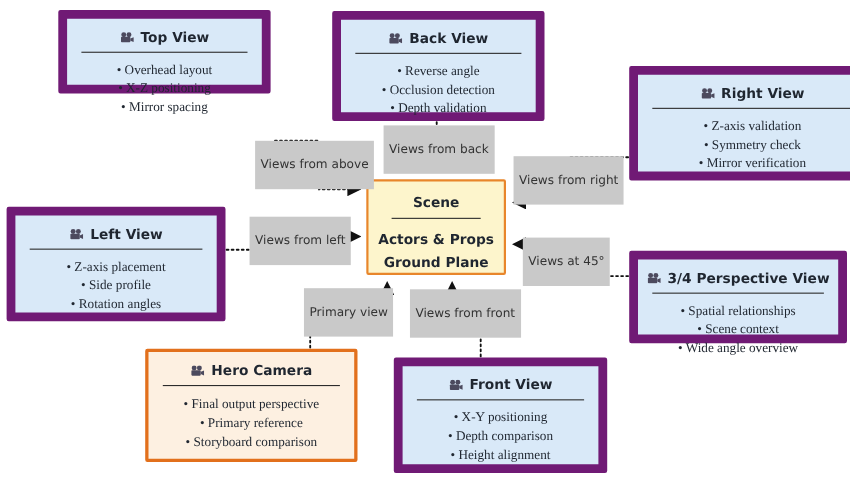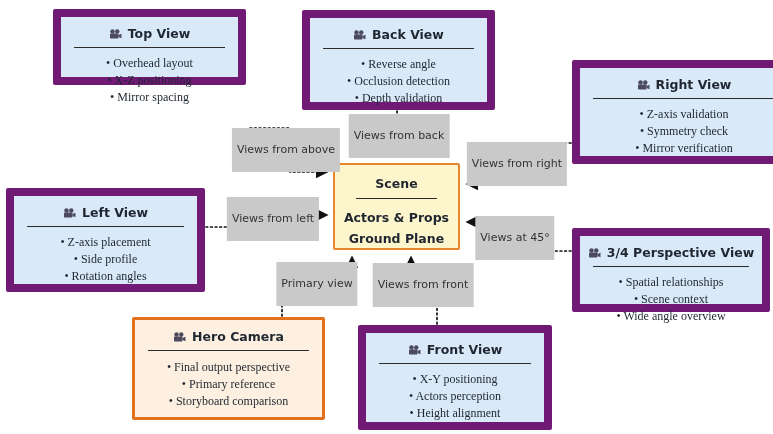--- a/index.html
+++ b/index.html
@@ -194,21 +194,21 @@
             <circle cx="16.5" cy="5" r="4.5"></circle>
             <rect x="2" y="9" width="17" height="10" rx="1.5"></rect>
             <path d="M19 12 L25 9.5 V18.5 L19 16 Z"></path>
           </svg>
       </span>
       <span>Front View</span>
     </div>
     <div class="sep"></div>
     <div class="items">
       <div class="item">X-Y positioning</div>
-      <div class="item">Actors perception</div>
+      <div class="item">Depth comparison</div>
       <div class="item">Height alignment</div>
     </div>
   </div>
 
   <div class="elabel" style="left:286px;top:150px">Views from above</div>
   <div class="elabel" style="left:399px;top:136px">Views from back</div>
   <div class="elabel" style="left:517px;top:164px">Views from right</div>
   <div class="elabel" style="left:273px;top:219px">Views from left</div>
   <div class="elabel" style="left:515px;top:238px">Views at 45°</div>
   <div class="elabel" style="left:317px;top:284px">Primary view</div>

